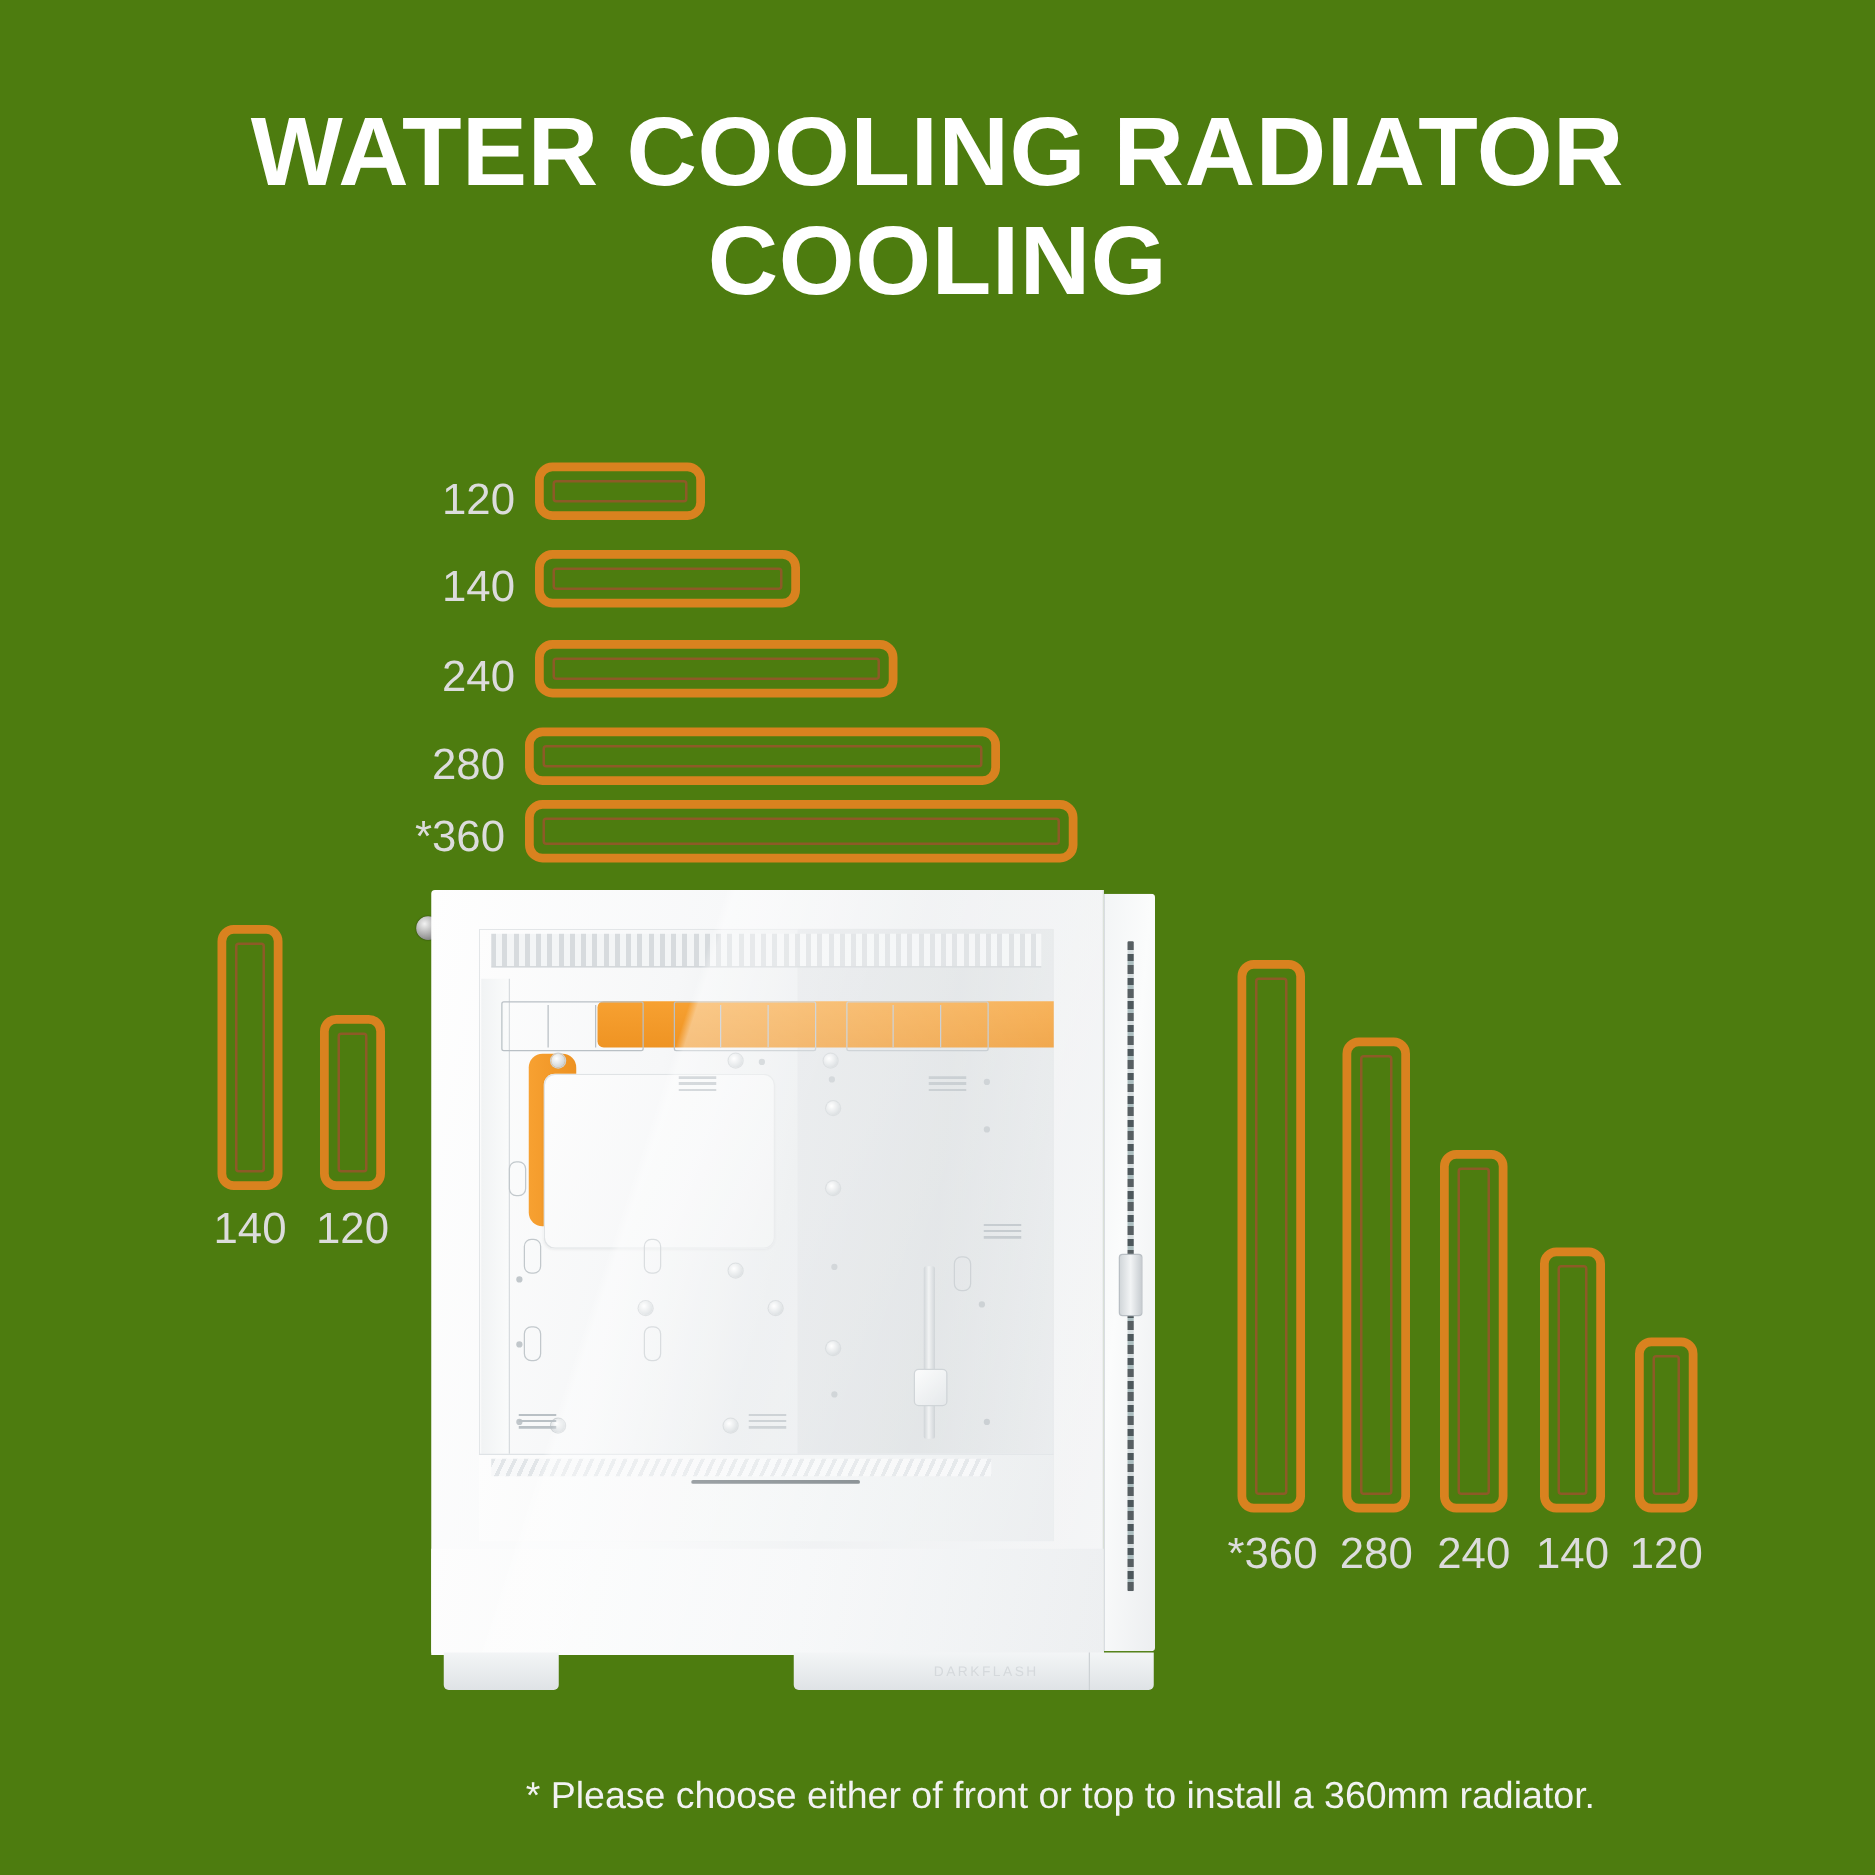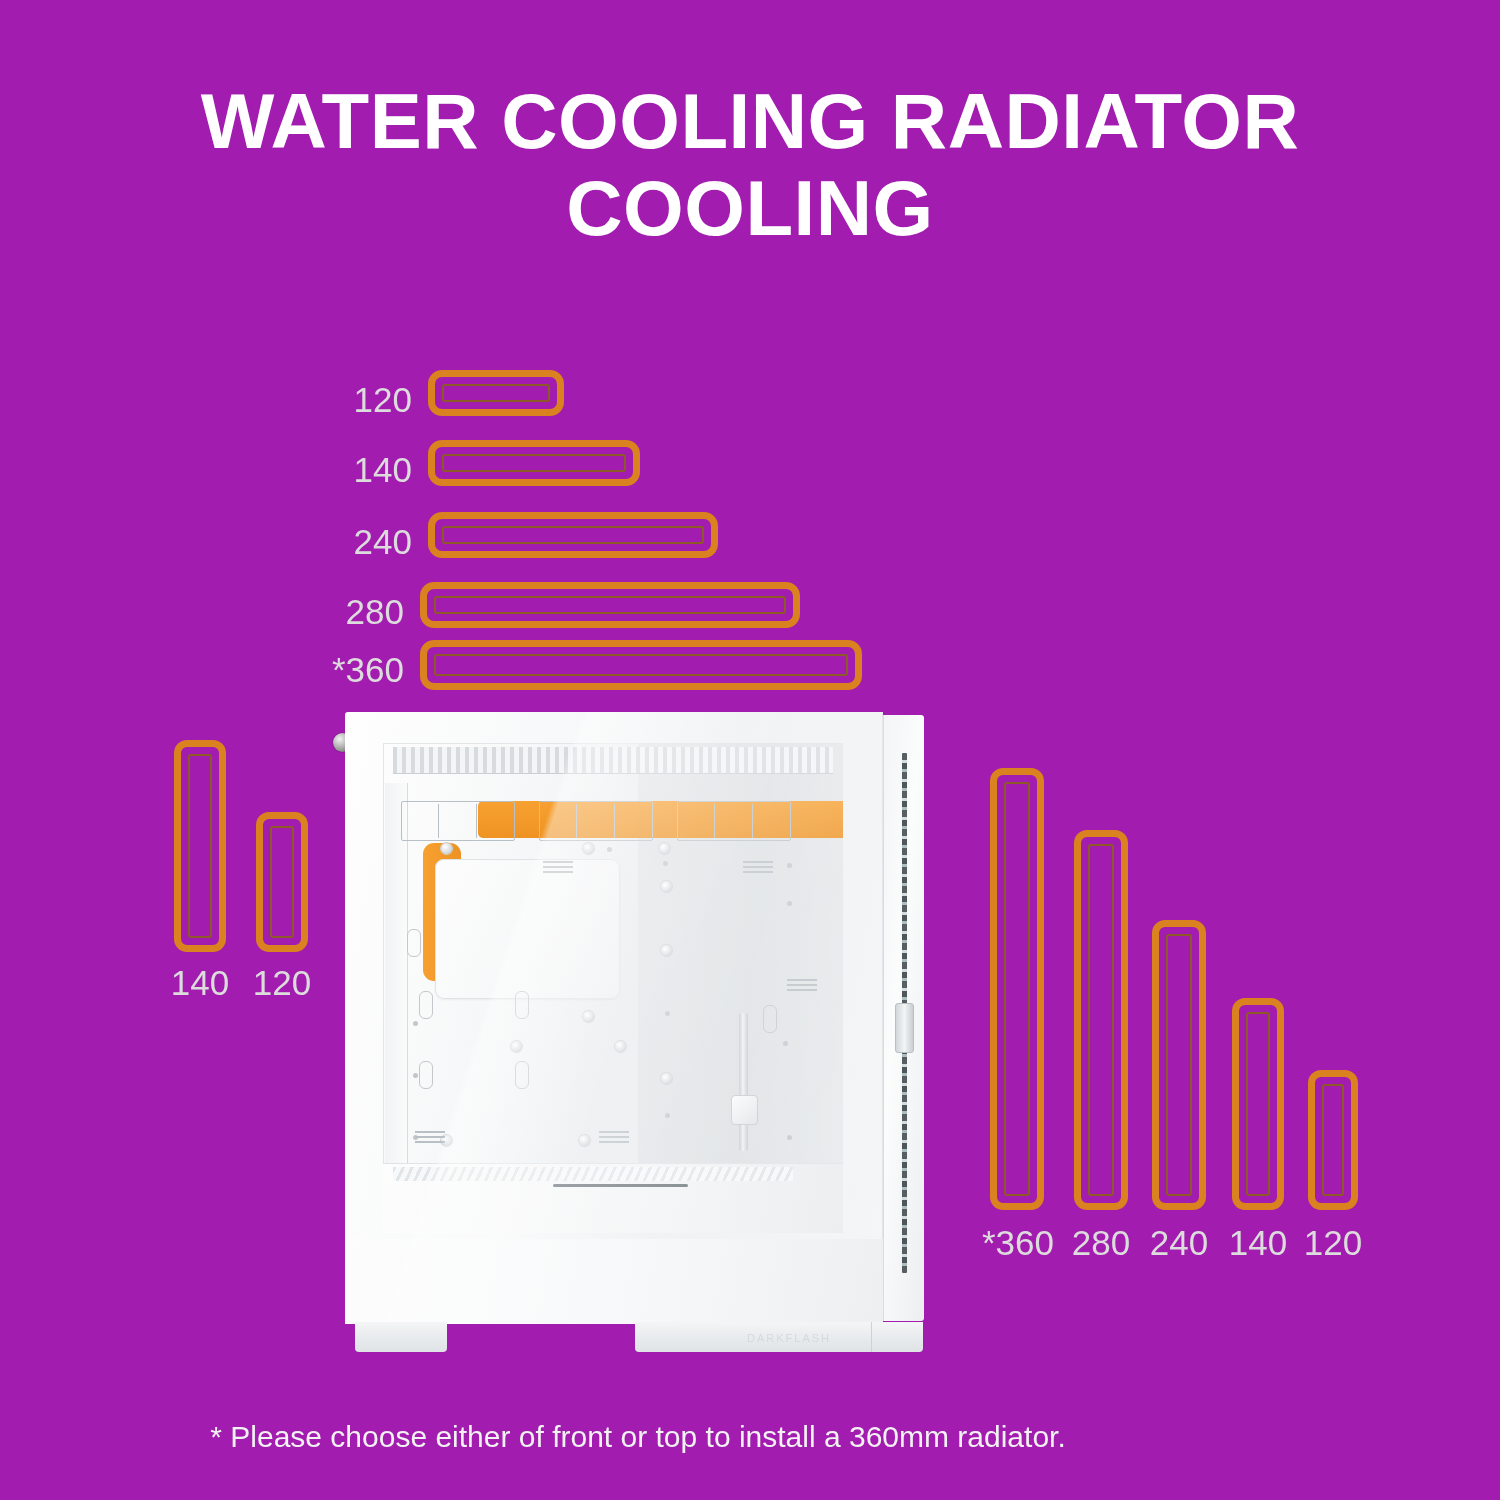--- a/index.html
+++ b/index.html
@@ -4,21 +4,21 @@
 <style>
   html, body {
     margin: 0;
     padding: 0;
     background: #2a2a2a;
   }
   #page {
     position: relative;
     width: 1500px;
     height: 1500px;
-    background: #a21caf;
+    background: #4d7c0f;
     overflow: hidden;
     font-family: "Liberation Sans", sans-serif;
   }
 
   
   .title {
     position: absolute;
     left: 0;
     top: 78px;
     width: 1500px;
@@ -327,21 +327,21 @@
     color: #d5d9dc;
     font-family: "Liberation Sans", sans-serif;
   }
 
   
   .footnote {
     position: absolute;
     left: 0;
     top: 1420px;
     width: 1276px;
-    text-align: center;
+    text-align: right;
     color: #f2f2f2;
     font-size: 30px;
     font-weight: 400;
   }
 </style>
 </head>
 <body>
 
 <div id="page">
 

